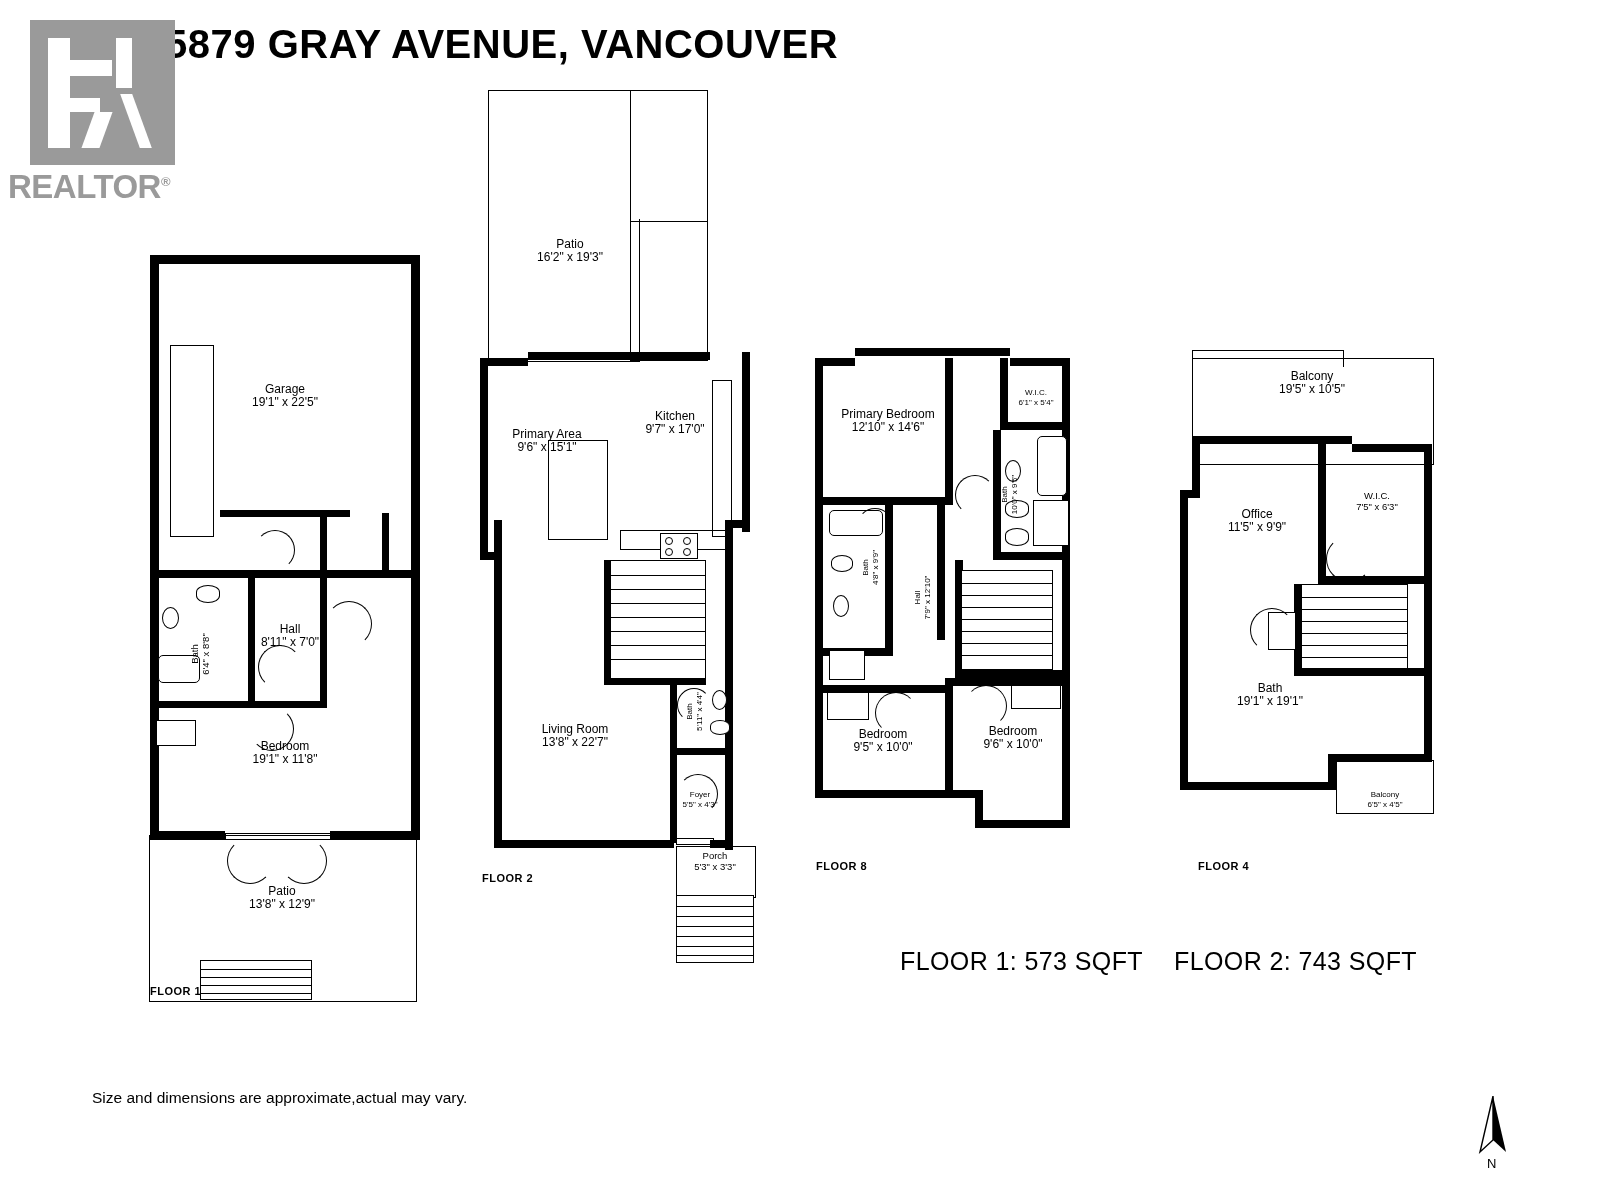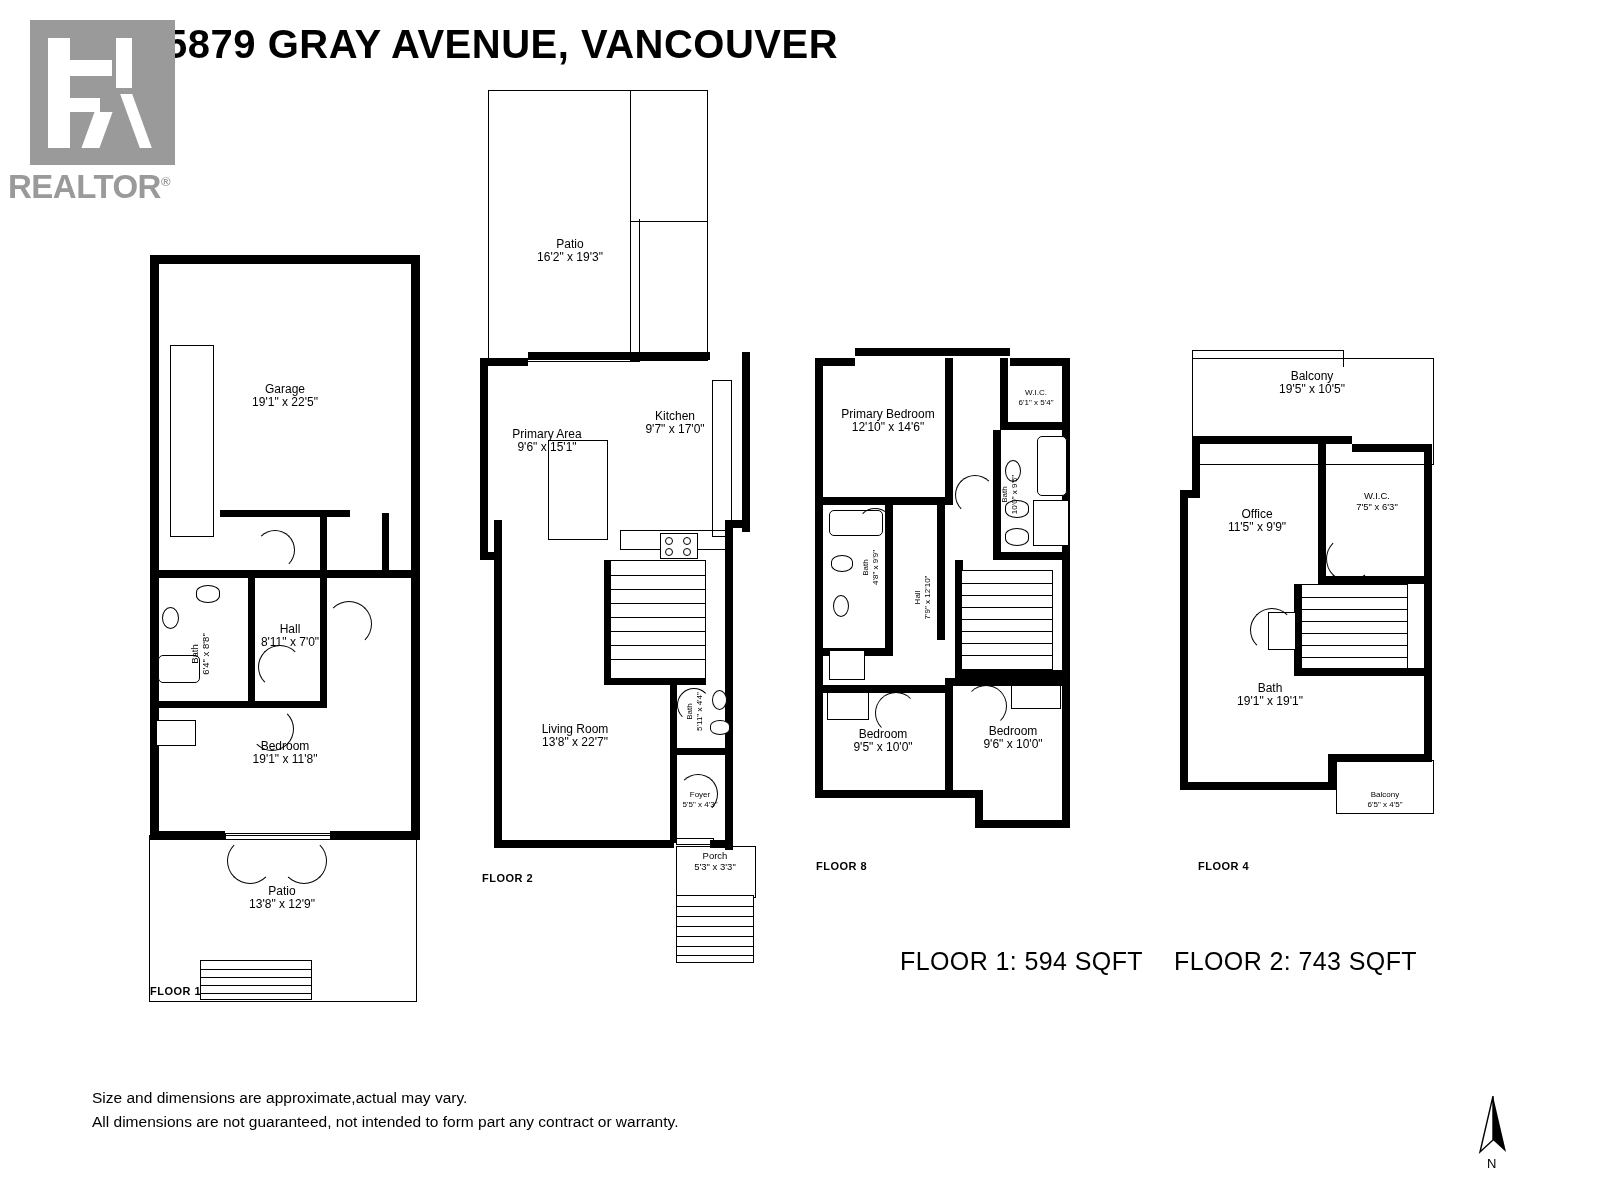--- a/index.html
+++ b/index.html
@@ -494,28 +494,27 @@
   <div class="lbl xs" style="left:190px; top:450px; width:90px;">
     <span class="n">Balcony</span>
     <span class="d">6'5" x 4'5"</span>
   </div>
 
   <div class="floor-tag" style="left:48px; top:520px;">FLOOR 4</div>
 </div>
 
 <div class="abs" id="summary">
   <div class="row">
-    <span class="c1">FLOOR 1: 594 SQFT</span>
+    <span class="c1">FLOOR 1: 573 SQFT</span>
     <span>FLOOR 2: 743 SQFT</span>
   </div>
 </div>
 
 <div class="abs" id="disclaimer">
   <div>Size and dimensions are approximate,actual may vary.</div>
-  <div>All dimensions are not guaranteed, not intended to form part any contract or warranty.</div>
 </div>
 
 <div class="abs" id="north">
   <svg width="46" height="60" viewBox="0 0 46 60">
     <polygon points="23,0 36,56 23,44" fill="#000000"></polygon>
     <polygon points="23,0 10,56 23,44" fill="#ffffff" stroke="#000000" stroke-width="1.4"></polygon>
   </svg>
   <div class="n-label">N</div>
 </div>
 

